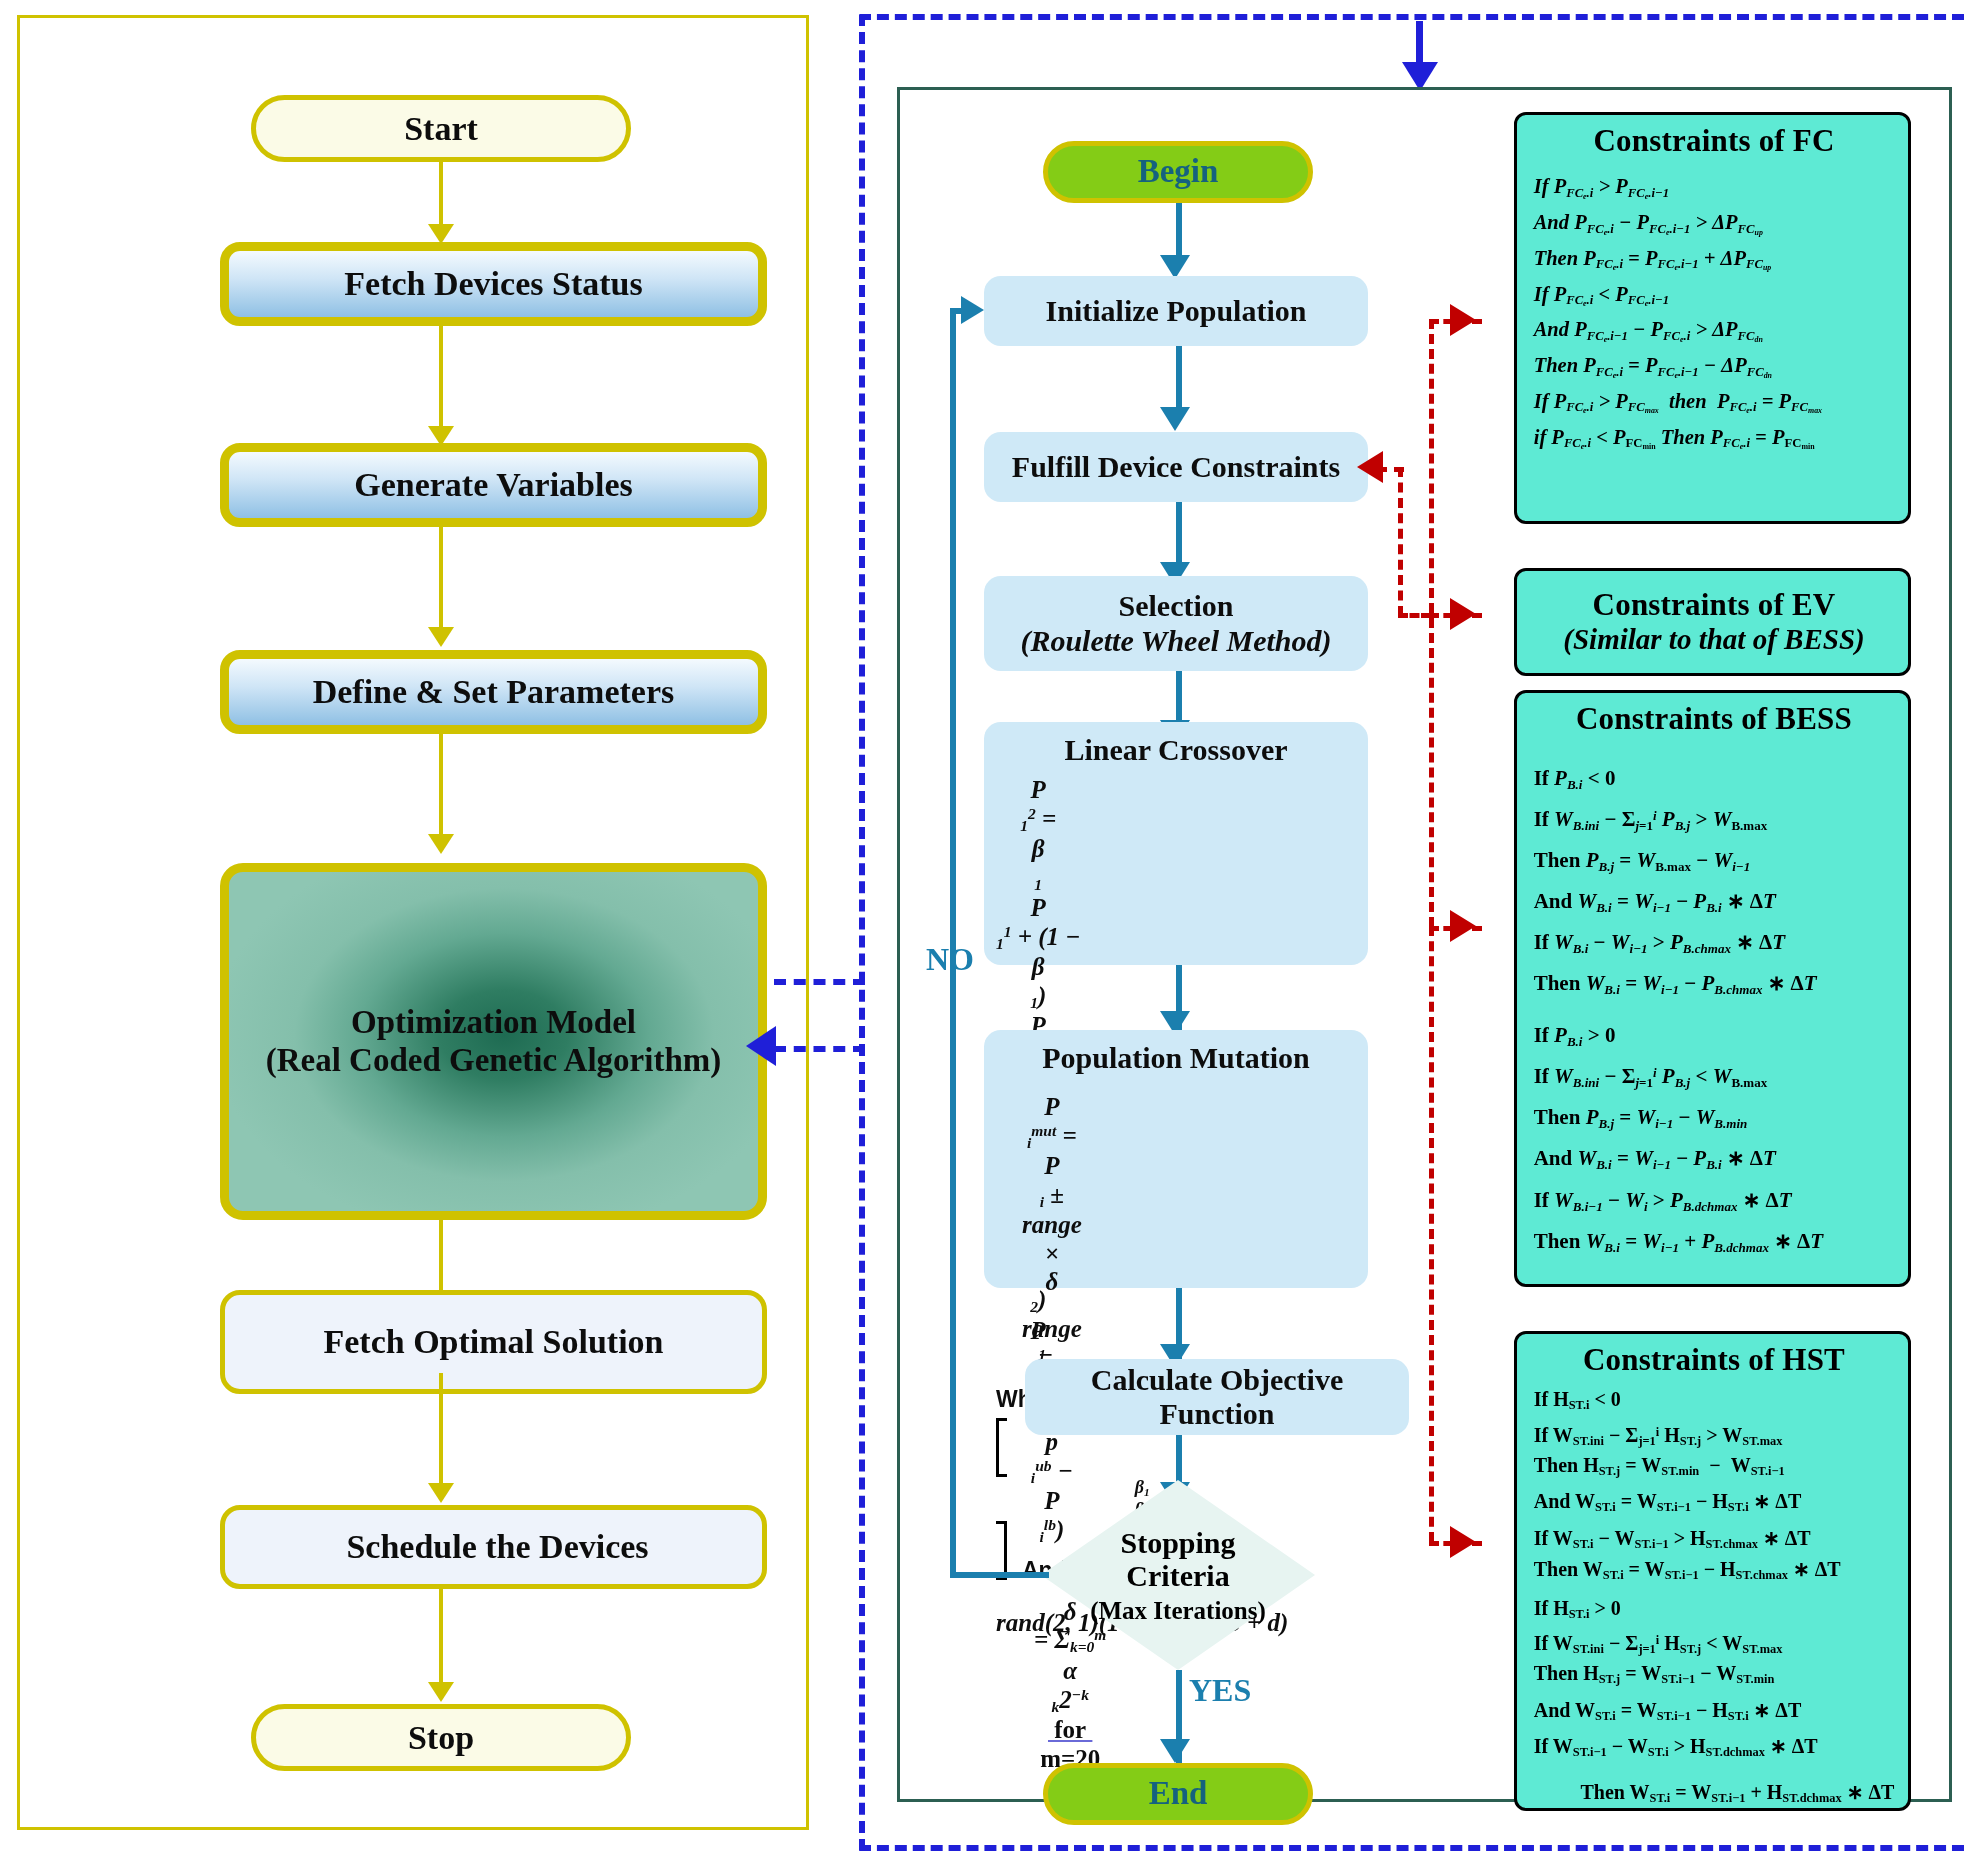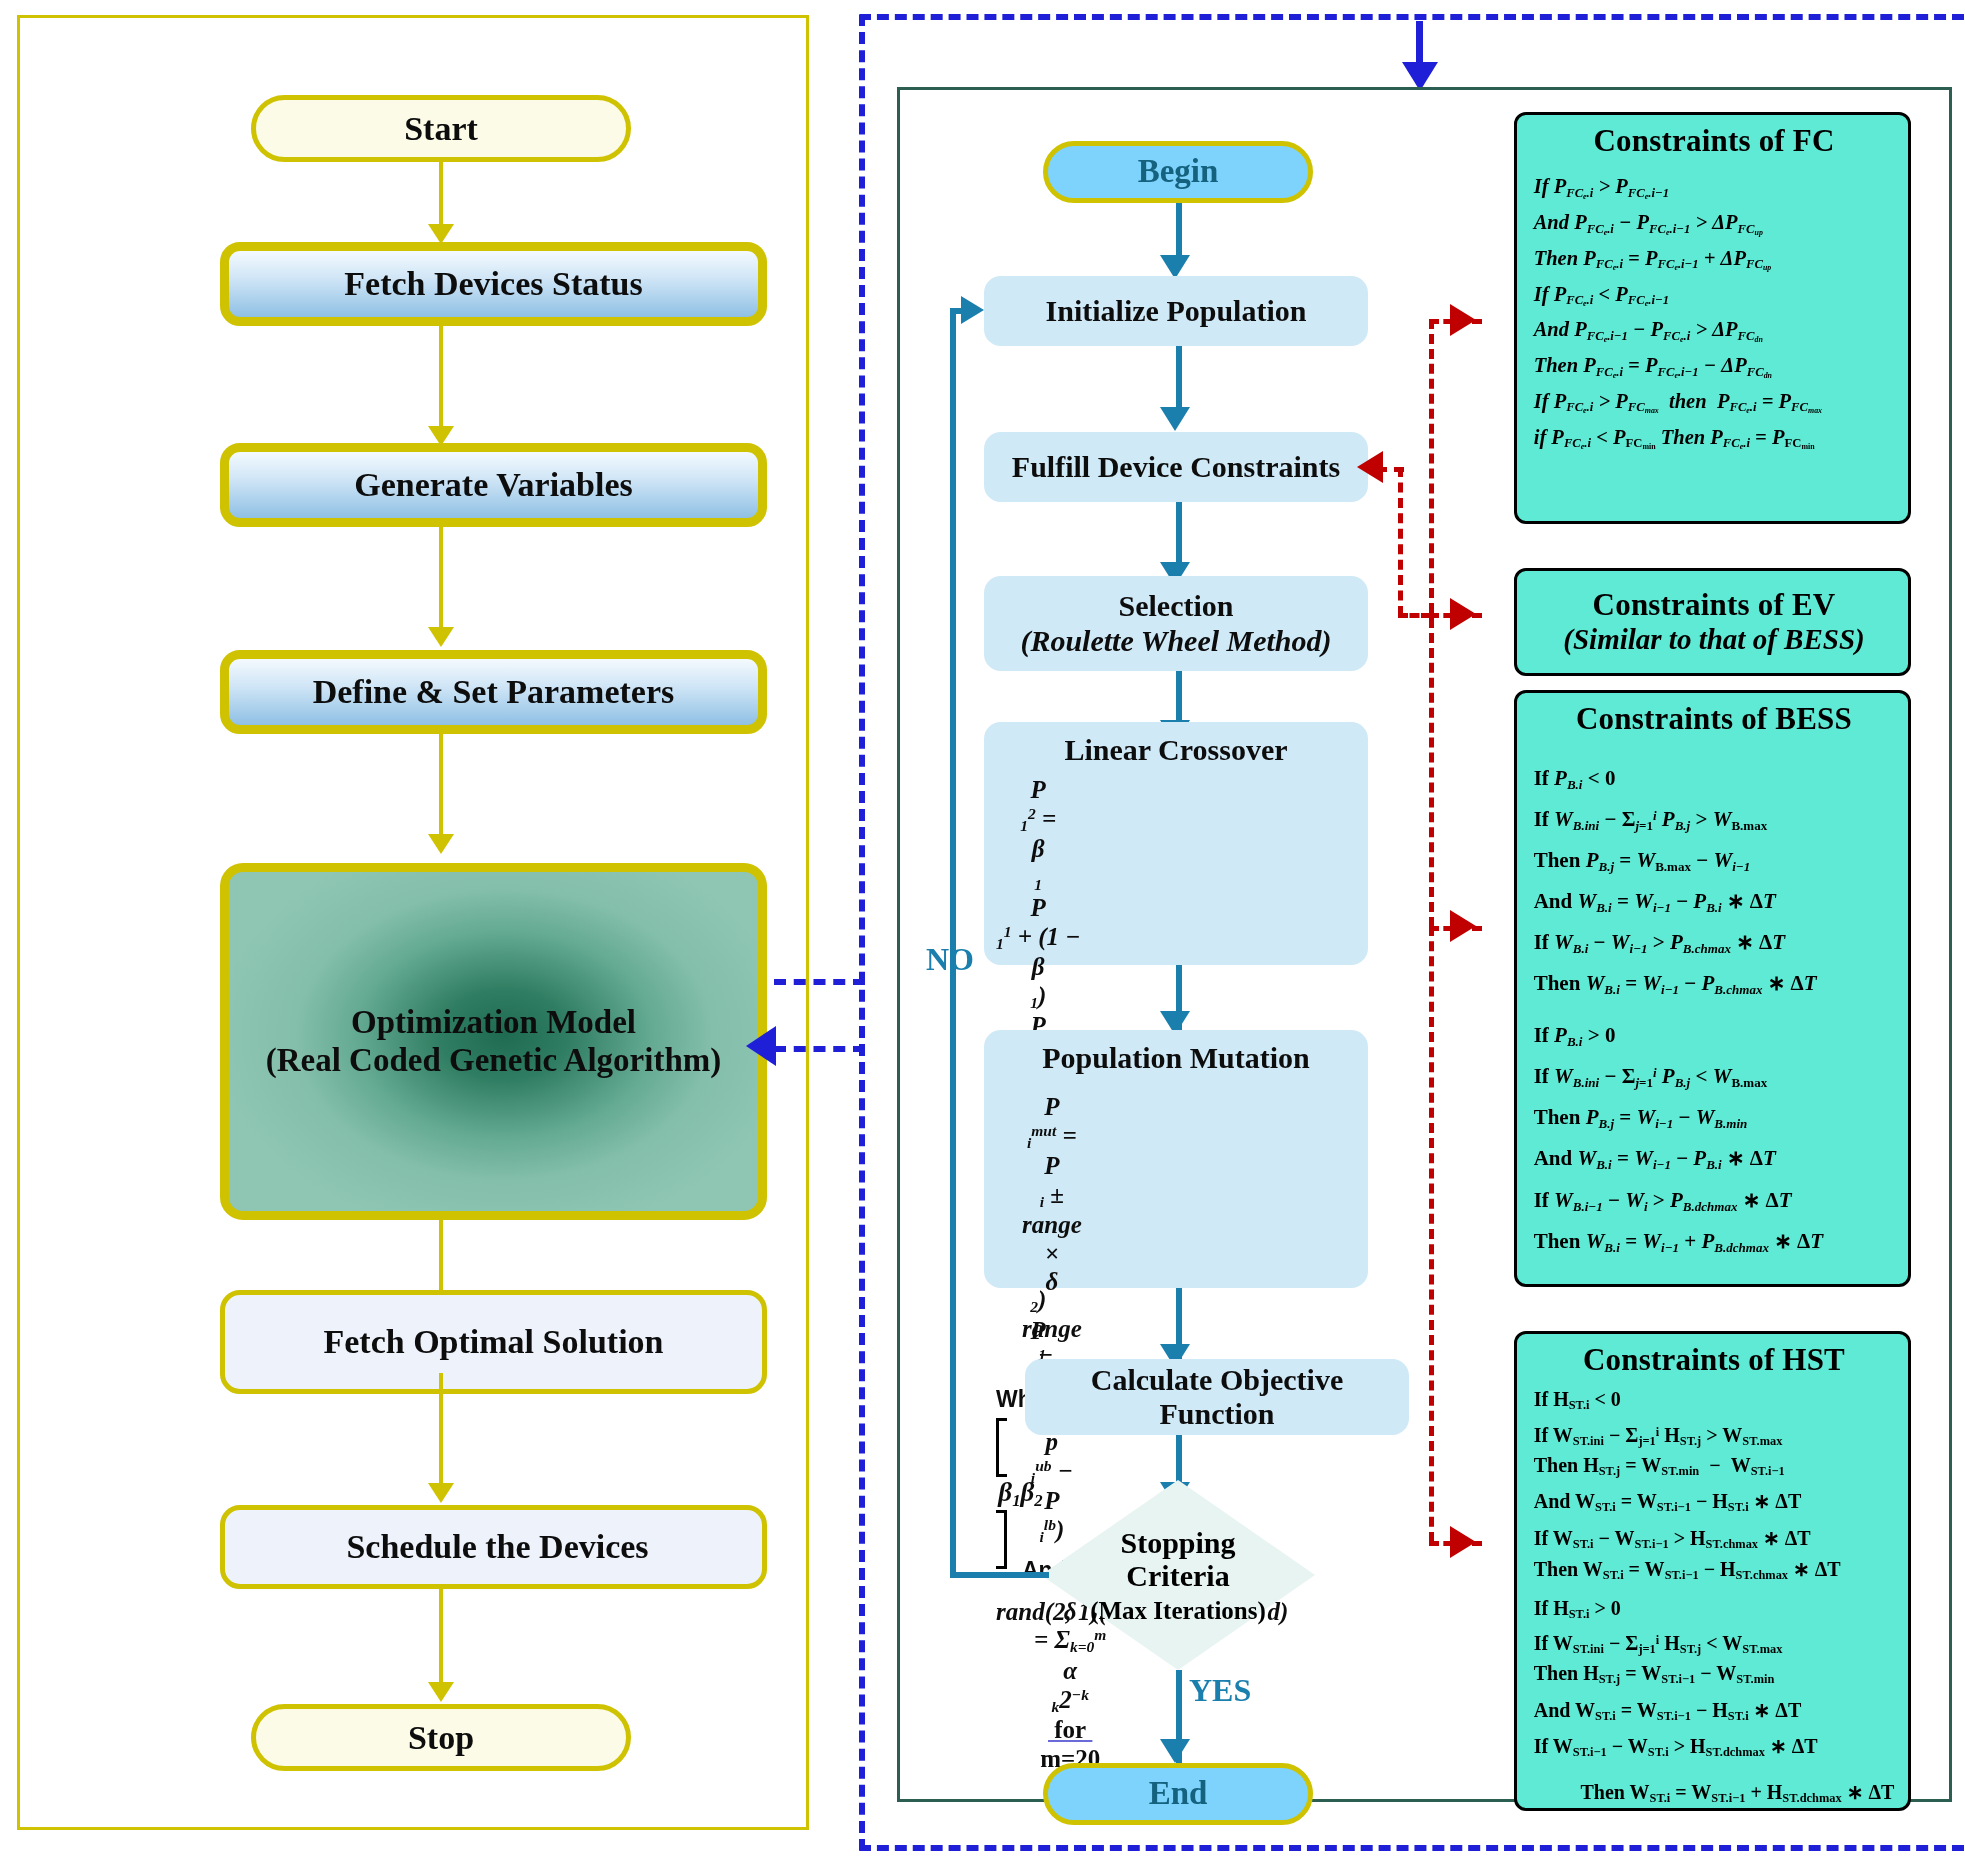--- a/index.html
+++ b/index.html
@@ -43,21 +43,21 @@
   }
   
   .proc-green{
     border:9px solid #cfc200;border-radius:23px;
     background:radial-gradient(ellipse 55% 60% at 52% 48%, #1e6b52 0%, #2f7d62 22%, #63a992 50%, #84bfab 72%, #8ec6b3 100%);
     font-size:33px;font-weight:bold;
   }
 
   
   .term-blue{
-    border:5.3px solid #cfc200;border-radius:759px;background:#7dd3fc;
+    border:5.3px solid #cfc200;border-radius:759px;background:#84cc16;
     color:#15627f;font-size:33px;font-weight:bold;align-items:center;
   }
   .proc-lb{
     background:#cfe9f7;border-radius:16.7px;font-size:30px;font-weight:bold;
     flex-direction:column;padding:7.6px 12px;
   }
   .proc-lb .sub{font-style:italic;font-weight:bold;}
   .diamond-wrap{position:absolute;display:flex;align-items:center;justify-content:center;}
   .diamond-shape{position:absolute;inset:0;background:#e7f4f1;
     clip-path:polygon(50% 0%,100% 50%,50% 100%,0% 50%);}
@@ -81,21 +81,21 @@
   .upr{font-style:normal;}
 
   
   .fml{font-size:25px;font-weight:bold;font-style:italic;margin-top:9px;align-self:flex-start;white-space:nowrap;}
   .kw{font-style:normal;font-weight:bold;font-size:23px;margin-top:10.6px;align-self:flex-start;font-family:"Liberation Sans",sans-serif;}
 
   
   .mtx{display:inline-flex;align-items:center;vertical-align:middle;}
   .mtx .br{width:7.6px;border-top:3px solid #000;border-bottom:3px solid #000;border-left:3px solid #000;height:53px;}
   .mtx .brr{width:7.6px;border-top:3px solid #000;border-bottom:3px solid #000;border-right:3px solid #000;height:53px;}
-  .mtx .col{display:flex;flex-direction:row;line-height:1.0;padding:0 2.3px;font-size:27px;font-style:italic;}
+  .mtx .col{display:flex;flex-direction:column;line-height:1.0;padding:0 2.3px;font-size:18px;font-style:italic;}
 
   
   .ln{position:absolute;}
   .v-yellow{background:#cfc200;width:3.8px;}
   .arr-down-yellow{width:0;height:0;border-left:13px solid transparent;border-right:13px solid transparent;border-top:20px solid #cfc200;position:absolute;}
   .v-blue{background:#1b7fae;width:6px;}
   .h-blue{background:#1b7fae;height:6px;}
   .arr-down-blue{width:0;height:0;border-left:15px solid transparent;border-right:15px solid transparent;border-top:24px solid #1b7fae;position:absolute;}
   .arr-right-blue{width:0;height:0;border-top:14.4px solid transparent;border-bottom:14.4px solid transparent;border-left:23px solid #1b7fae;position:absolute;}
   .arr-down-navy{width:0;height:0;border-left:18px solid transparent;border-right:18px solid transparent;border-top:29px solid #1f1fd8;position:absolute;}

